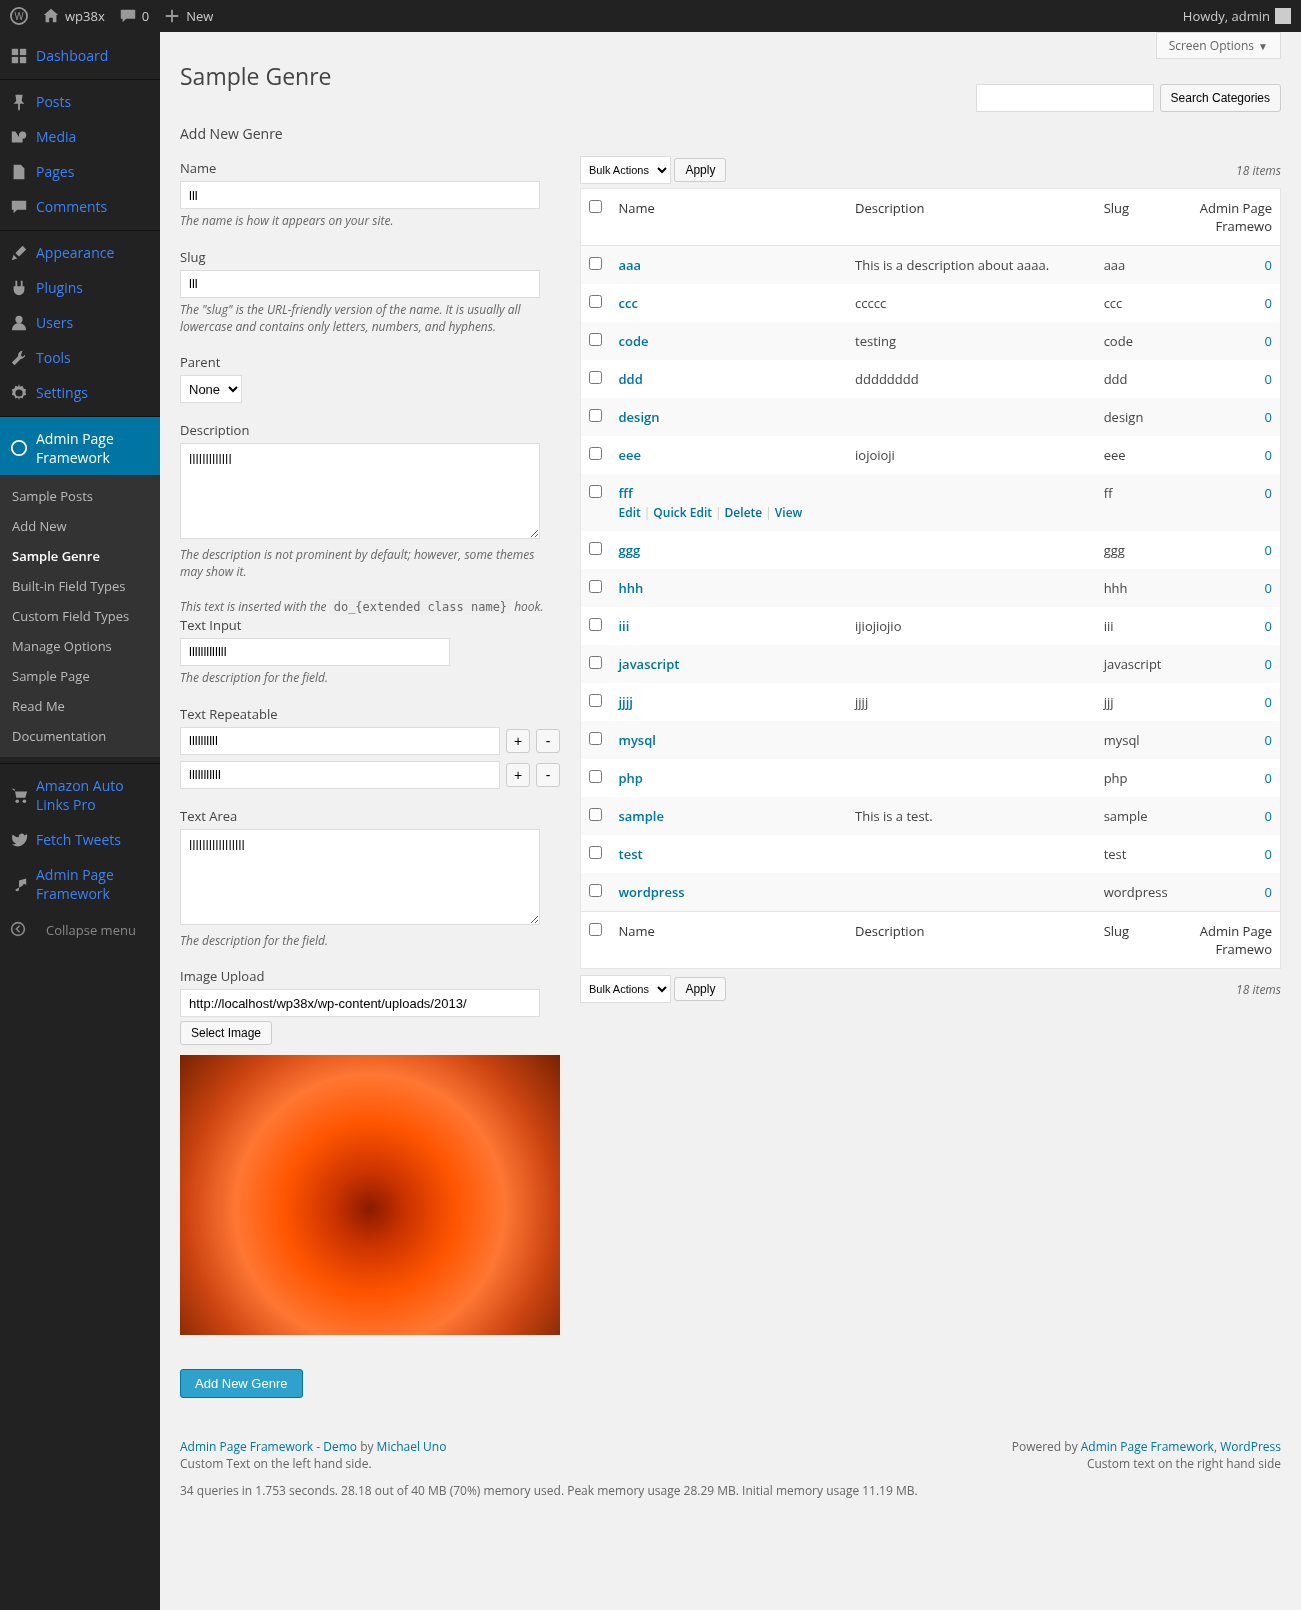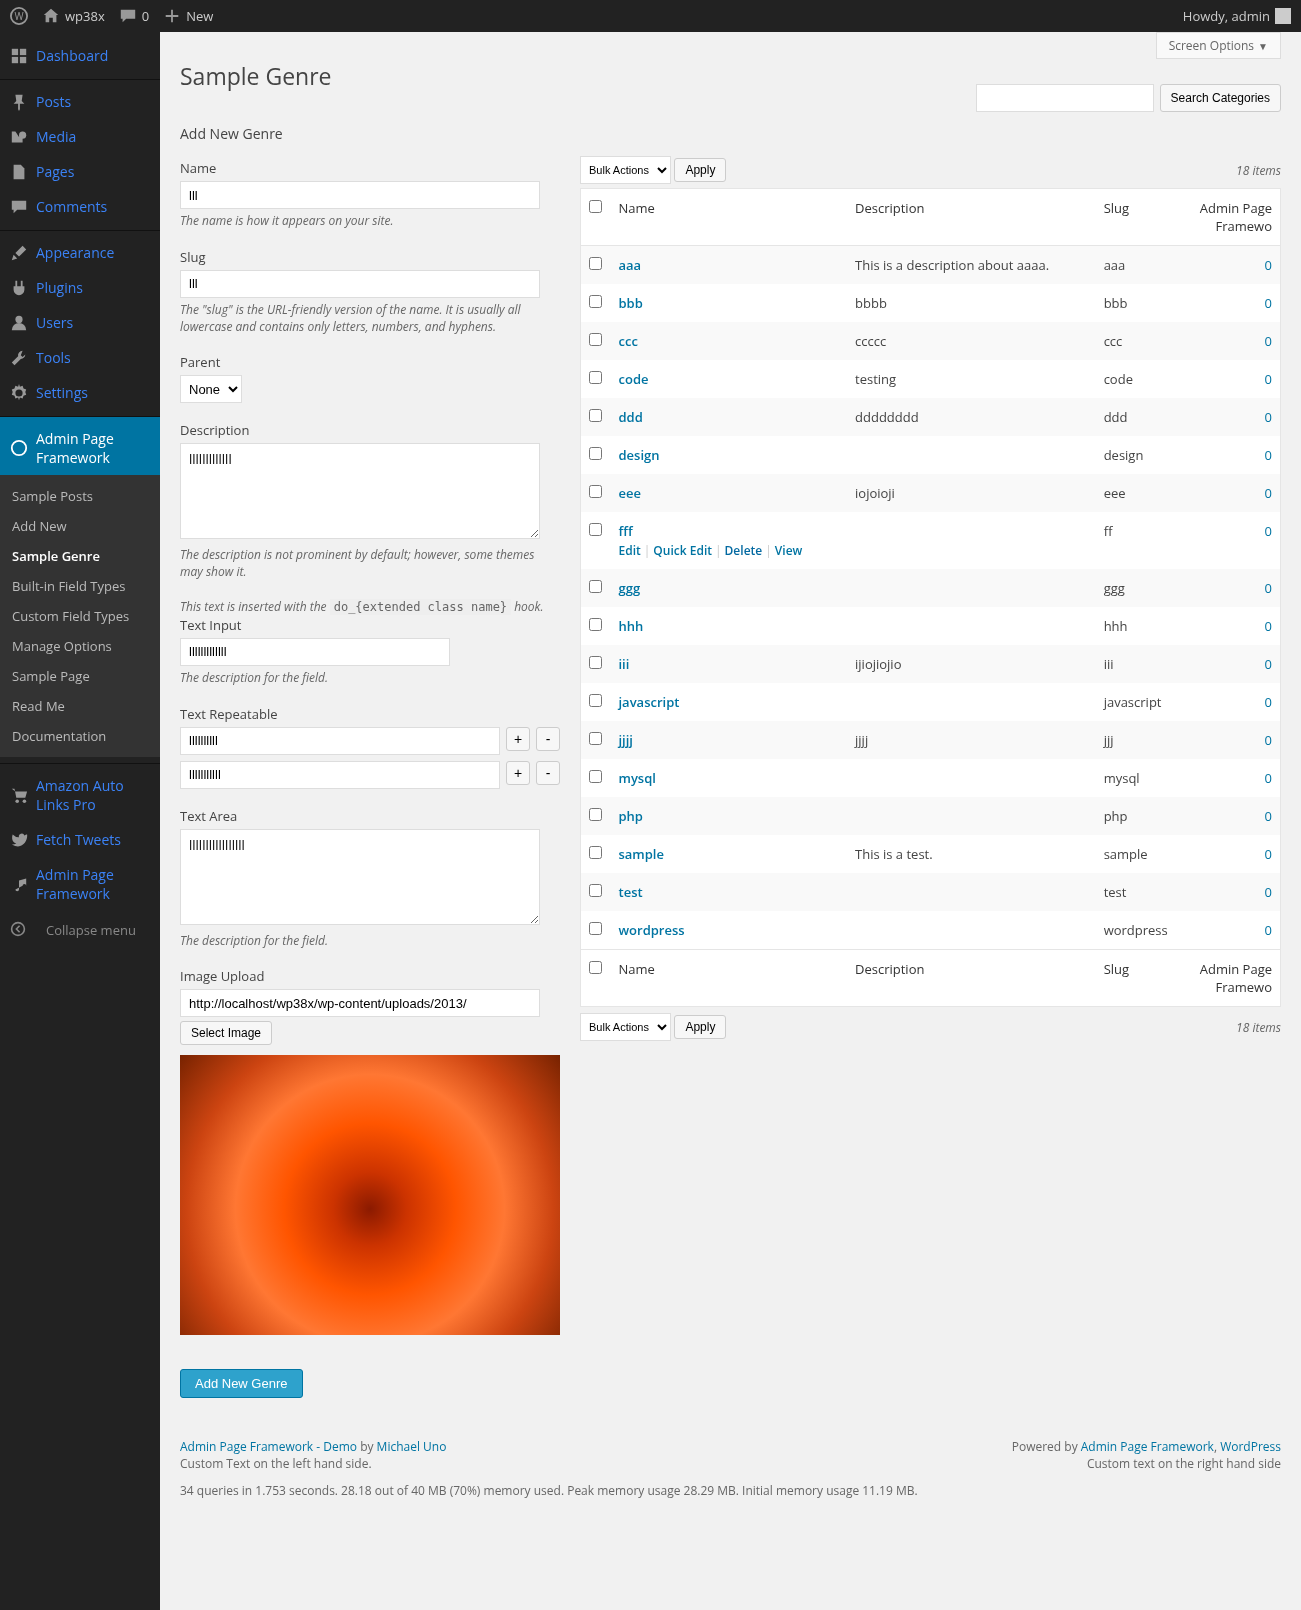--- a/index.html
+++ b/index.html
@@ -42,21 +42,21 @@
 .col-right { flex:1; }
 
 .form-wrap h2 { font-size:14px; font-weight:400; margin:18px 0 16px; }
 .field { margin-bottom: 18px; }
 .field label { display:block; font-size:13px; margin-bottom:4px; }
 .field input[type=text] { width:100%; max-width:360px; height:28px; border:1px solid #ddd; padding:0 8px; font-size:13px; background:#fff; }
 .field textarea { width:100%; max-width:360px; height:96px; border:1px solid #ddd; padding:6px 8px; font-size:13px; font-family:inherit; resize:both; }
 .field select { height:28px; border:1px solid #ddd; padding:0 4px; font-size:13px; background:#fff; }
 .desc { font-style:italic; color:#666; font-size:12px; margin-top:4px; line-height:1.4; }
 .desc code { font-style:normal; background:#eee; padding:1px 4px; }
-.repeat-row { display:flex; gap:6px; margin-bottom:6px; }
+.repeat-row { display:flex; gap:6px; margin-bottom:6px; align-items:center; }
 .repeat-row input { flex:1; max-width:280px; }
 .sq-btn { width:24px; height:24px; border:1px solid #ccc; background:#f7f7f7; border-radius:3px; cursor:pointer; font-size:14px; }
 .img-url { font-size:11px; }
 .preview { width:100%; max-width:380px; height:280px; background: radial-gradient(circle at 50% 55%, #8b1a00 0%, #cc3300 15%, #ff5500 35%, #ff7733 55%, #cc4411 75%, #772200 100%); margin-top:10px; }
 .btn-primary { background:#2ea2cc; border:1px solid #0074a2; color:#fff; padding:6px 14px; border-radius:3px; cursor:pointer; font-size:13px; margin-top:16px; }
 
 
 .tablenav { display:flex; align-items:center; justify-content:space-between; margin:50px 0 4px; }
 .tablenav select { height:28px; border:1px solid #ddd; background:#fff; font-size:11px; padding:0 4px; }
 .items-count { font-style:italic; color:#666; font-size:12px; }
@@ -329,27 +329,20 @@
           <tbody id="tbody">
               <tr>
                 <td class="cb"><input type="checkbox" style=""></td>
                 <td class="name"><a>aaa</a></td>
                 <td>This is a description about aaaa.</td>
                 <td>aaa</td>
                 <td class="count"><a>0</a></td>
               </tr>
               <tr>
                 <td class="cb"><input type="checkbox" style=""></td>
-                <td class="name"><a>bbb</a></td>
-                <td>bbbb</td>
-                <td>bbb</td>
-                <td class="count"><a>0</a></td>
-              </tr>
-              <tr>
-                <td class="cb"><input type="checkbox" style=""></td>
                 <td class="name"><a>ccc</a></td>
                 <td>ccccc</td>
                 <td>ccc</td>
                 <td class="count"><a>0</a></td>
               </tr>
               <tr>
                 <td class="cb"><input type="checkbox" style=""></td>
                 <td class="name"><a>code</a></td>
                 <td>testing</td>
                 <td>code</td>

